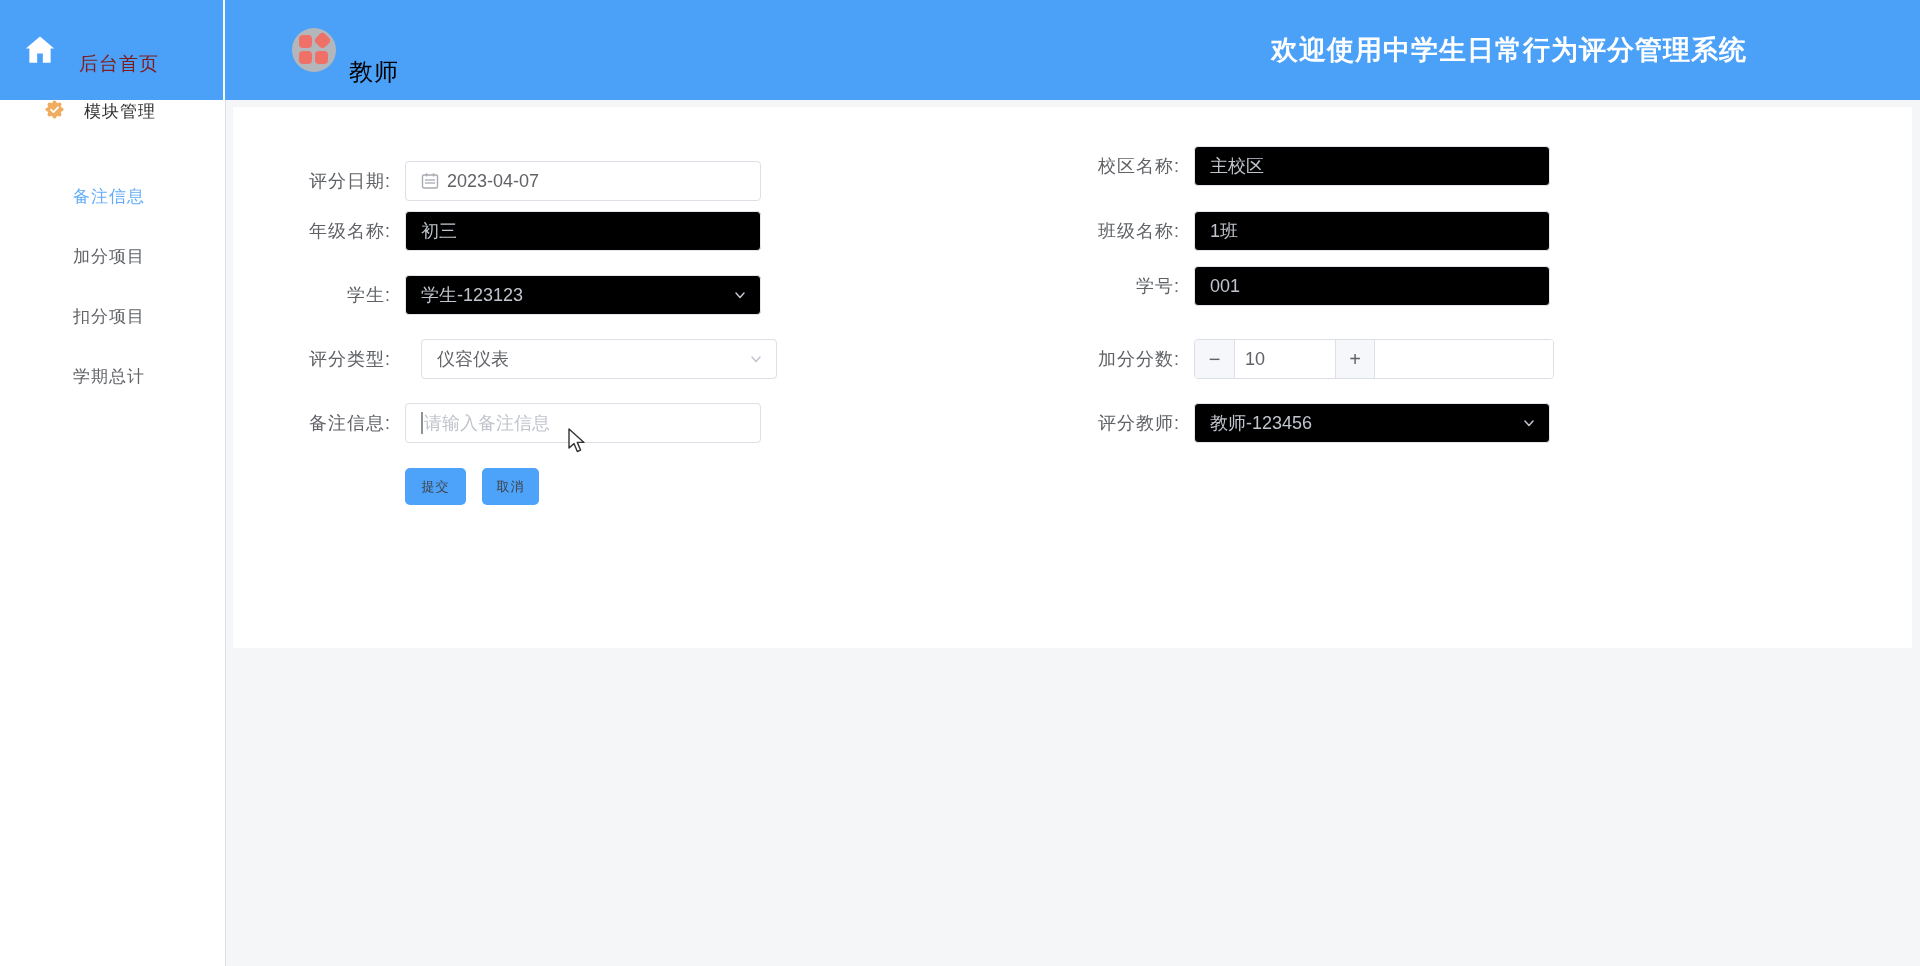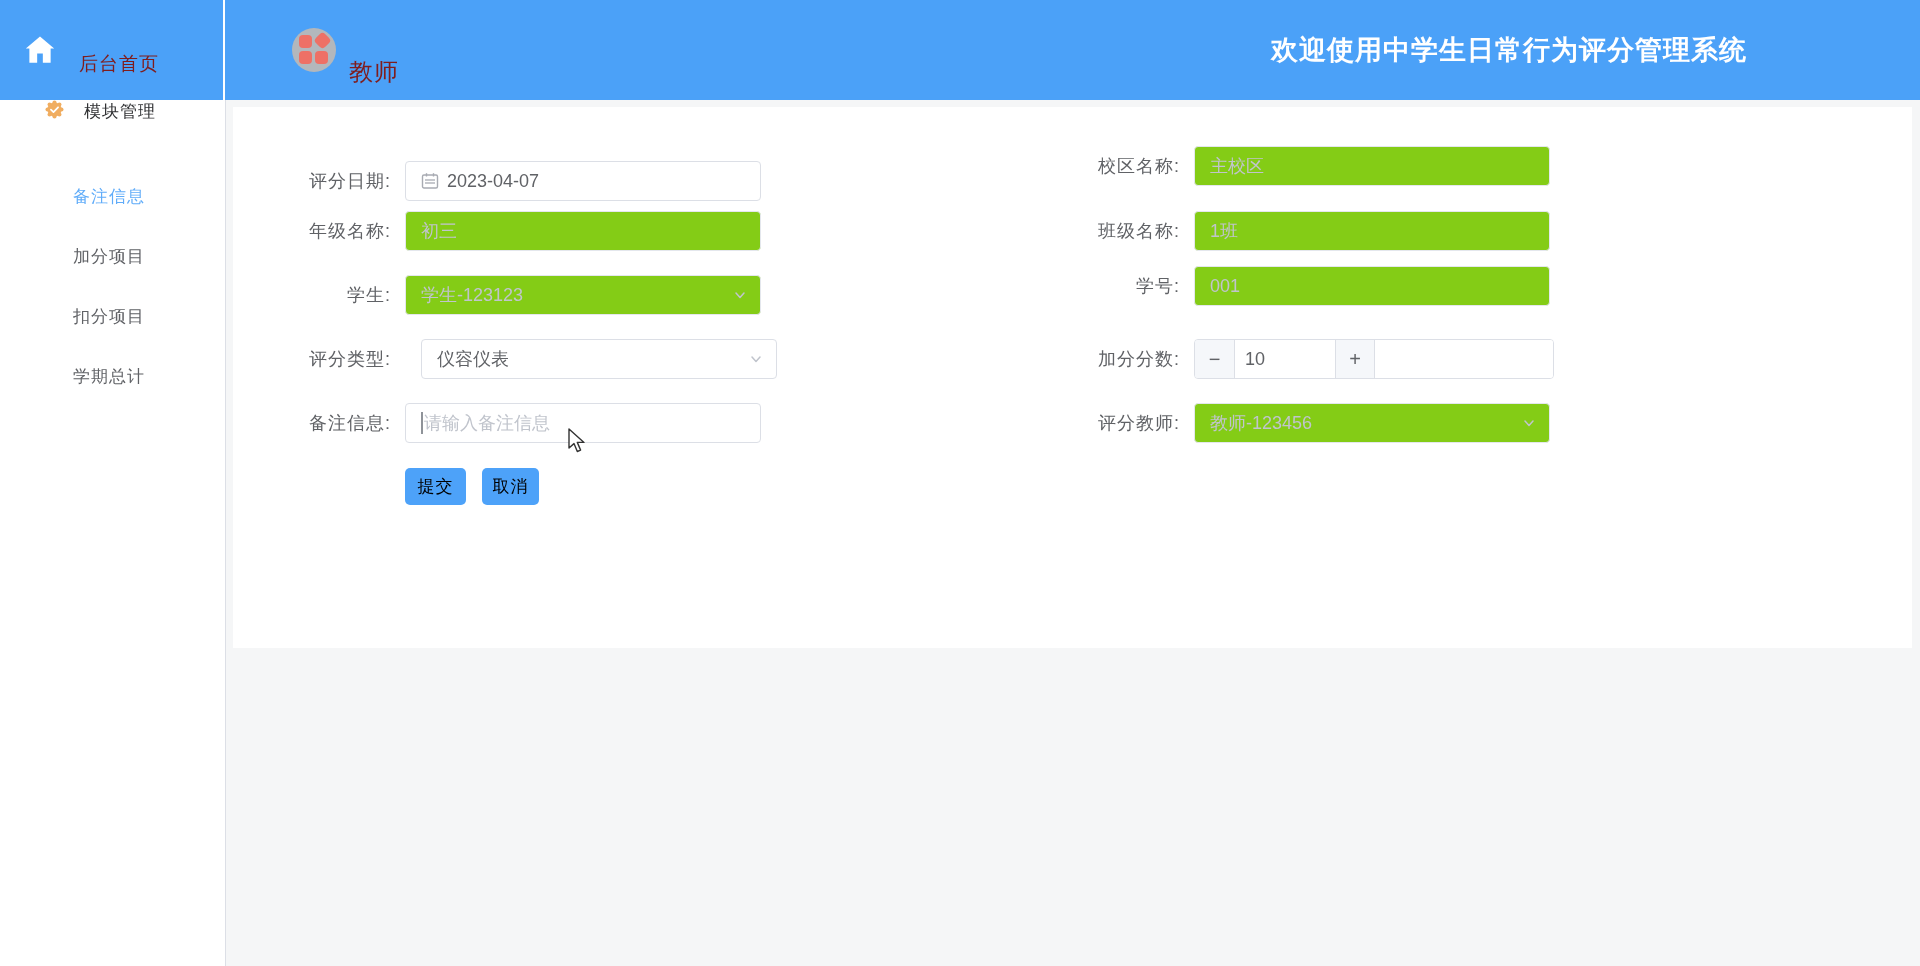--- a/index.html
+++ b/index.html
@@ -8,21 +8,21 @@
 
   
   .top-header { position:absolute; top:0; left:0; width:1920px; height:100px;
     background:#4ba1f8; display:flex; }
   .header-left { width:225px; height:100px; border-right:2px solid #ffffff;
     display:flex; align-items:center; padding-left:23px; cursor:pointer; flex:0 0 auto; }
   .header-left .home-svg { width:34px; height:34px; }
   .home-label { color:#7f1d1d; font-size:19px; margin-left:22px; letter-spacing:1px;margin-top:27px; }
   .header-main { position:relative; flex:1; height:100px; display:flex; align-items:center; }
   .logo-wrap { margin-left:66px; width:46px; height:46px; }
-  .brand-label { color:#7f1d1d; font-size:24px; margin-left:12px; letter-spacing:1px;margin-top:44px; }
+  .brand-label { color:#000000; font-size:24px; margin-left:12px; letter-spacing:1px;margin-top:44px; }
   .welcome-title { position:absolute; right:173px; top:50%; transform:translateY(-50%);
     color:#ffffff; font-size:27px; font-weight:bold; letter-spacing:1px; }
 
   
   .sidebar { position:absolute; top:100px; left:0; width:226px; height:866px;
     background:#ffffff; border-right:1px solid #dcdfe6; }
   .menu-title { height:66px; display:flex; padding-left:45px; cursor:pointer; }
   .menu-title-label { font-size:17px; color:#303133; margin-left:20px; letter-spacing:1px; }
   .menu-item { height:60px; display:flex; align-items:center; padding-left:73px;
     font-size:17px; color:#606266; cursor:pointer; letter-spacing:1px; }
@@ -33,21 +33,21 @@
     background:#f5f6f7; }
   .panel { position:absolute; top:7px; left:7px; width:1679px; height:541px;
     background:#ffffff; }
 
   .frow { position:absolute; display:flex; align-items:center; height:40px; }
   .flabel { width:158px; text-align:right; font-size:18px; color:#606266;
     margin-right:14px; letter-spacing:1px; white-space:nowrap; }
   .ipt { position:relative; width:356px; height:40px; border:1px solid #dcdfe6;
     border-radius:4px; background:#ffffff; display:flex; align-items:center;
     padding:0 15px; }
-  .ipt.disabled { background:#84cc16; border-color:#e4e7ed; }
+  .ipt.disabled { background:#000000; border-color:#e4e7ed; }
   .bare { border:none; outline:none; background:transparent; width:100%;
     font-size:18px; color:#606266; font-family:inherit; }
   .bare::placeholder { color:#c0c4cc; opacity:1; }
   .ipt.disabled .bare { cursor:not-allowed; }
   .cal-svg { width:18px; height:18px; margin-right:8px; flex:0 0 auto; }
   .chev { position:absolute; right:12px; top:50%; transform:translateY(-50%);
     width:16px; height:16px; }
   .caret-bar { width:2px; height:22px; background:#8f9399; margin-right:1px; flex:0 0 auto; }
   .ph-text { font-size:18px; color:#c0c4cc; }
 
@@ -59,21 +59,21 @@
     cursor:pointer; flex:0 0 auto; user-select:none; }
   .step-btn.minus { border-right:1px solid #dcdfe6; }
   .step-btn.plus  { border-left:1px solid #dcdfe6; border-right:1px solid #dcdfe6; }
   .step-val { width:100px; display:flex; align-items:center; padding-left:10px; flex:0 0 auto; }
   .step-val input { width:100%; border:none; outline:none; font-size:18px; color:#606266;
     background:transparent; font-family:inherit; }
   .step-rest { flex:1; background:#ffffff; }
 
   
   .btn { position:absolute; height:37px; border:none; border-radius:5px;
-    background:#4da2f9; color:#000000; font-size:17px; cursor:pointer;
+    background:#4da2f9; color:#404040; font-size:13px; cursor:pointer;
     font-family:inherit; letter-spacing:1px; }
   .btn-submit { left:172px; top:361px; width:61px; }
   .btn-cancel { left:249px; top:361px; width:57px; }
 
   
   .cursor-svg { position:absolute; left:566px; top:428px; width:22px; height:26px;
     pointer-events:none; z-index:50; }
 </style>
 </head>
 <body>

